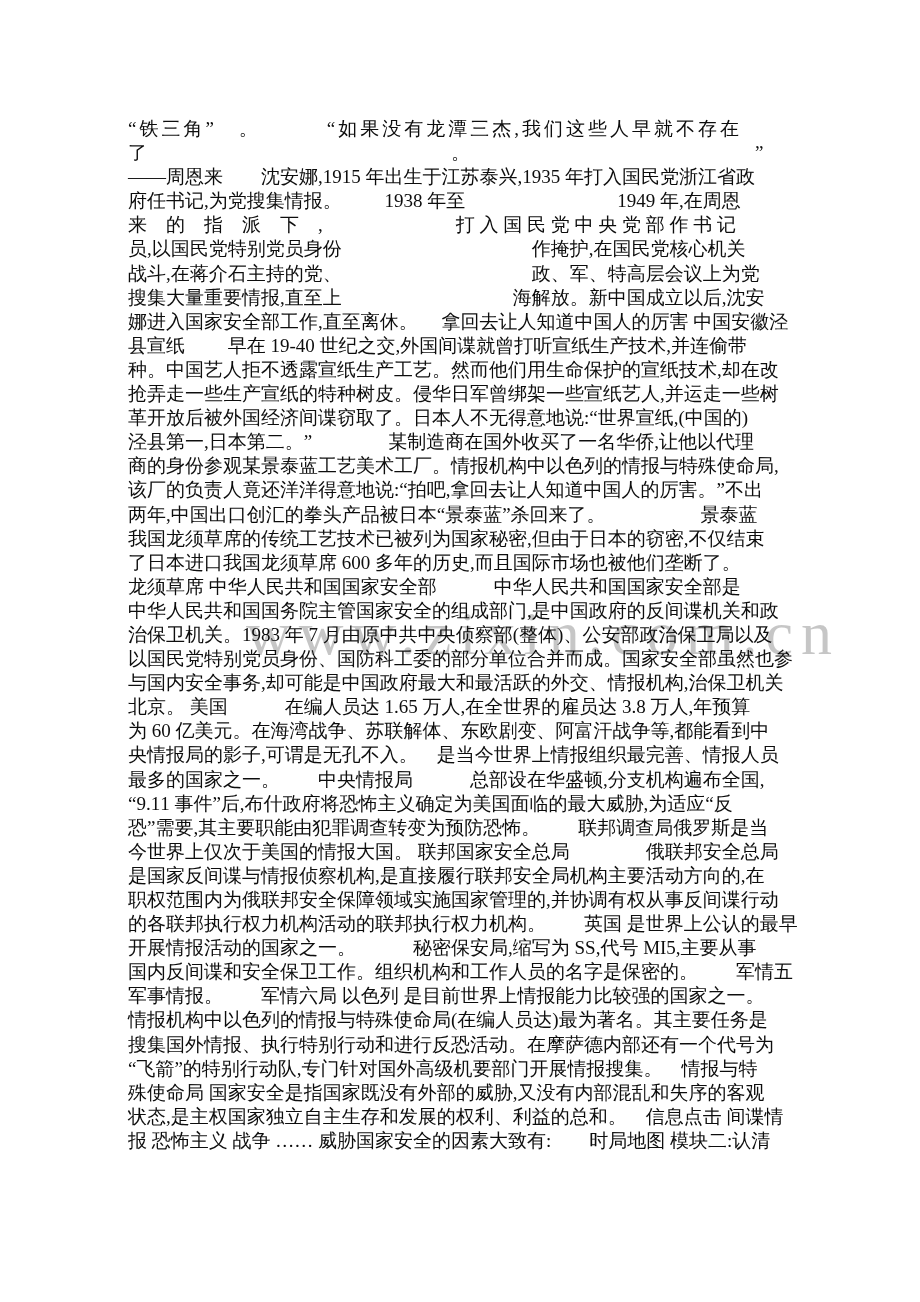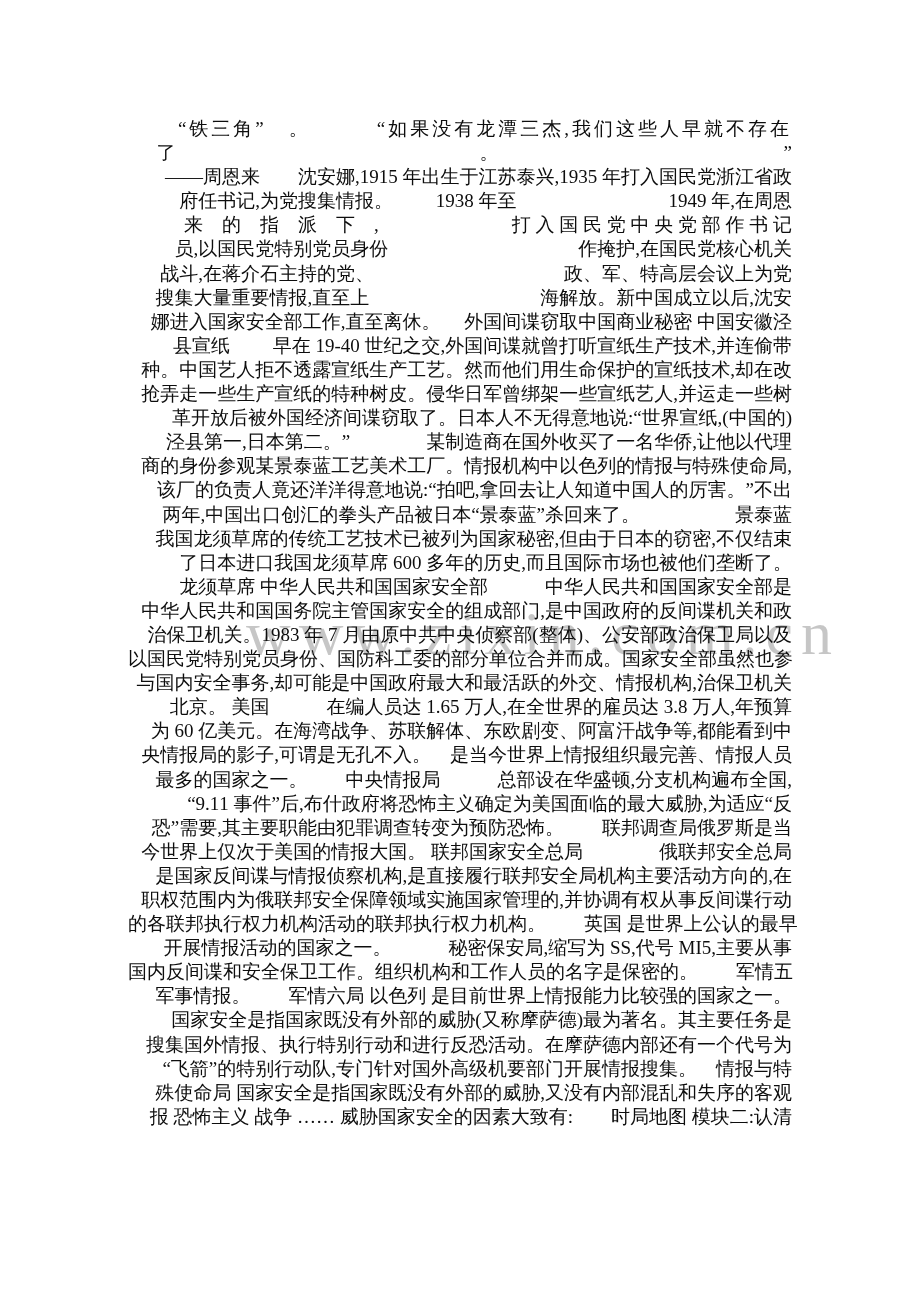--- a/index.html
+++ b/index.html
@@ -30,21 +30,20 @@
     opacity: 0.22;
     white-space: nowrap;
     font-family: Liberation Serif, serif;
   }
   .doc {
     position: absolute;
     left: 128px;
     top: 117px;
     width: 664px;
     z-index: 1;
-    text-align: right;
   }
   .line {
     white-space: pre;
     font-size: 19px;
     line-height: 24.1px;
     height: 24.1px;
     color: #0d0d0d;
     font-kerning: none;
   }
   .line:first-child {
@@ -58,21 +57,21 @@
   <div class="watermark">www.zixin.com.cn</div>
   <div class="doc">
       <div class="line">“铁三角”　。　　　“如果没有龙潭三杰,我们这些人早就不存在</div>
       <div class="line">了　　　　　　　　　　　　　　　　。　　　　　　　　　　　　　　　”</div>
       <div class="line">——周恩来　　沈安娜,1915 年出生于江苏泰兴,1935 年打入国民党浙江省政</div>
       <div class="line">府任书记,为党搜集情报。　　 1938 年至　　　　　　　　1949 年,在周恩</div>
       <div class="line">来　的　指　派　下　,　　　　　　　打 入 国 民 党 中 央 党 部 作 书 记</div>
       <div class="line">员,以国民党特别党员身份　　　　　　　　　　作掩护,在国民党核心机关</div>
       <div class="line">战斗,在蒋介石主持的党、　　　　　　　　　　政、军、特高层会议上为党</div>
       <div class="line">搜集大量重要情报,直至上　　　　　　　　　海解放。新中国成立以后,沈安</div>
-      <div class="line">娜进入国家安全部工作,直至离休。　 外国间谍窃取中国商业秘密 中国安徽泾</div>
+      <div class="line">娜进入国家安全部工作,直至离休。　 拿回去让人知道中国人的厉害 中国安徽泾</div>
       <div class="line">县宣纸　　 早在 19-40 世纪之交,外国间谍就曾打听宣纸生产技术,并连偷带</div>
       <div class="line">种。中国艺人拒不透露宣纸生产工艺。然而他们用生命保护的宣纸技术,却在改</div>
       <div class="line">抢弄走一些生产宣纸的特种树皮。侵华日军曾绑架一些宣纸艺人,并运走一些树</div>
       <div class="line">革开放后被外国经济间谍窃取了。日本人不无得意地说:“世界宣纸,(中国的)</div>
       <div class="line">泾县第一,日本第二。”　　　　某制造商在国外收买了一名华侨,让他以代理</div>
       <div class="line">商的身份参观某景泰蓝工艺美术工厂。情报机构中以色列的情报与特殊使命局,</div>
       <div class="line">该厂的负责人竟还洋洋得意地说:“拍吧,拿回去让人知道中国人的厉害。”不出</div>
       <div class="line">两年,中国出口创汇的拳头产品被日本“景泰蓝”杀回来了。　　　　　景泰蓝</div>
       <div class="line">我国龙须草席的传统工艺技术已被列为国家秘密,但由于日本的窃密,不仅结束</div>
       <div class="line">了日本进口我国龙须草席 600 多年的历史,而且国际市场也被他们垄断了。</div>
@@ -87,19 +86,20 @@
       <div class="line">最多的国家之一。　　中央情报局　　　总部设在华盛顿,分支机构遍布全国,</div>
       <div class="line">“9.11 事件”后,布什政府将恐怖主义确定为美国面临的最大威胁,为适应“反</div>
       <div class="line">恐”需要,其主要职能由犯罪调查转变为预防恐怖。　　联邦调查局俄罗斯是当</div>
       <div class="line">今世界上仅次于美国的情报大国。 联邦国家安全总局　　　　俄联邦安全总局</div>
       <div class="line">是国家反间谍与情报侦察机构,是直接履行联邦安全局机构主要活动方向的,在</div>
       <div class="line">职权范围内为俄联邦安全保障领域实施国家管理的,并协调有权从事反间谍行动</div>
       <div class="line">的各联邦执行权力机构活动的联邦执行权力机构。　　英国 是世界上公认的最早</div>
       <div class="line">开展情报活动的国家之一。　　　秘密保安局,缩写为 SS,代号 MI5,主要从事</div>
       <div class="line">国内反间谍和安全保卫工作。组织机构和工作人员的名字是保密的。　　军情五</div>
       <div class="line">军事情报。　　军情六局 以色列 是目前世界上情报能力比较强的国家之一。</div>
-      <div class="line">国家安全是指国家既没有外部的威胁(又称摩萨德)最为著名。其主要任务是</div>
+      <div class="line">情报机构中以色列的情报与特殊使命局(在编人员达)最为著名。其主要任务是</div>
       <div class="line">搜集国外情报、执行特别行动和进行反恐活动。在摩萨德内部还有一个代号为</div>
       <div class="line">“飞箭”的特别行动队,专门针对国外高级机要部门开展情报搜集。　情报与特</div>
       <div class="line">殊使命局 国家安全是指国家既没有外部的威胁,又没有内部混乱和失序的客观</div>
+      <div class="line">状态,是主权国家独立自主生存和发展的权利、利益的总和。　信息点击 间谍情</div>
       <div class="line">报 恐怖主义 战争 …… 威胁国家安全的因素大致有:　　时局地图 模块二:认清</div>
     </div>
 </div>
 
 </body></html>

